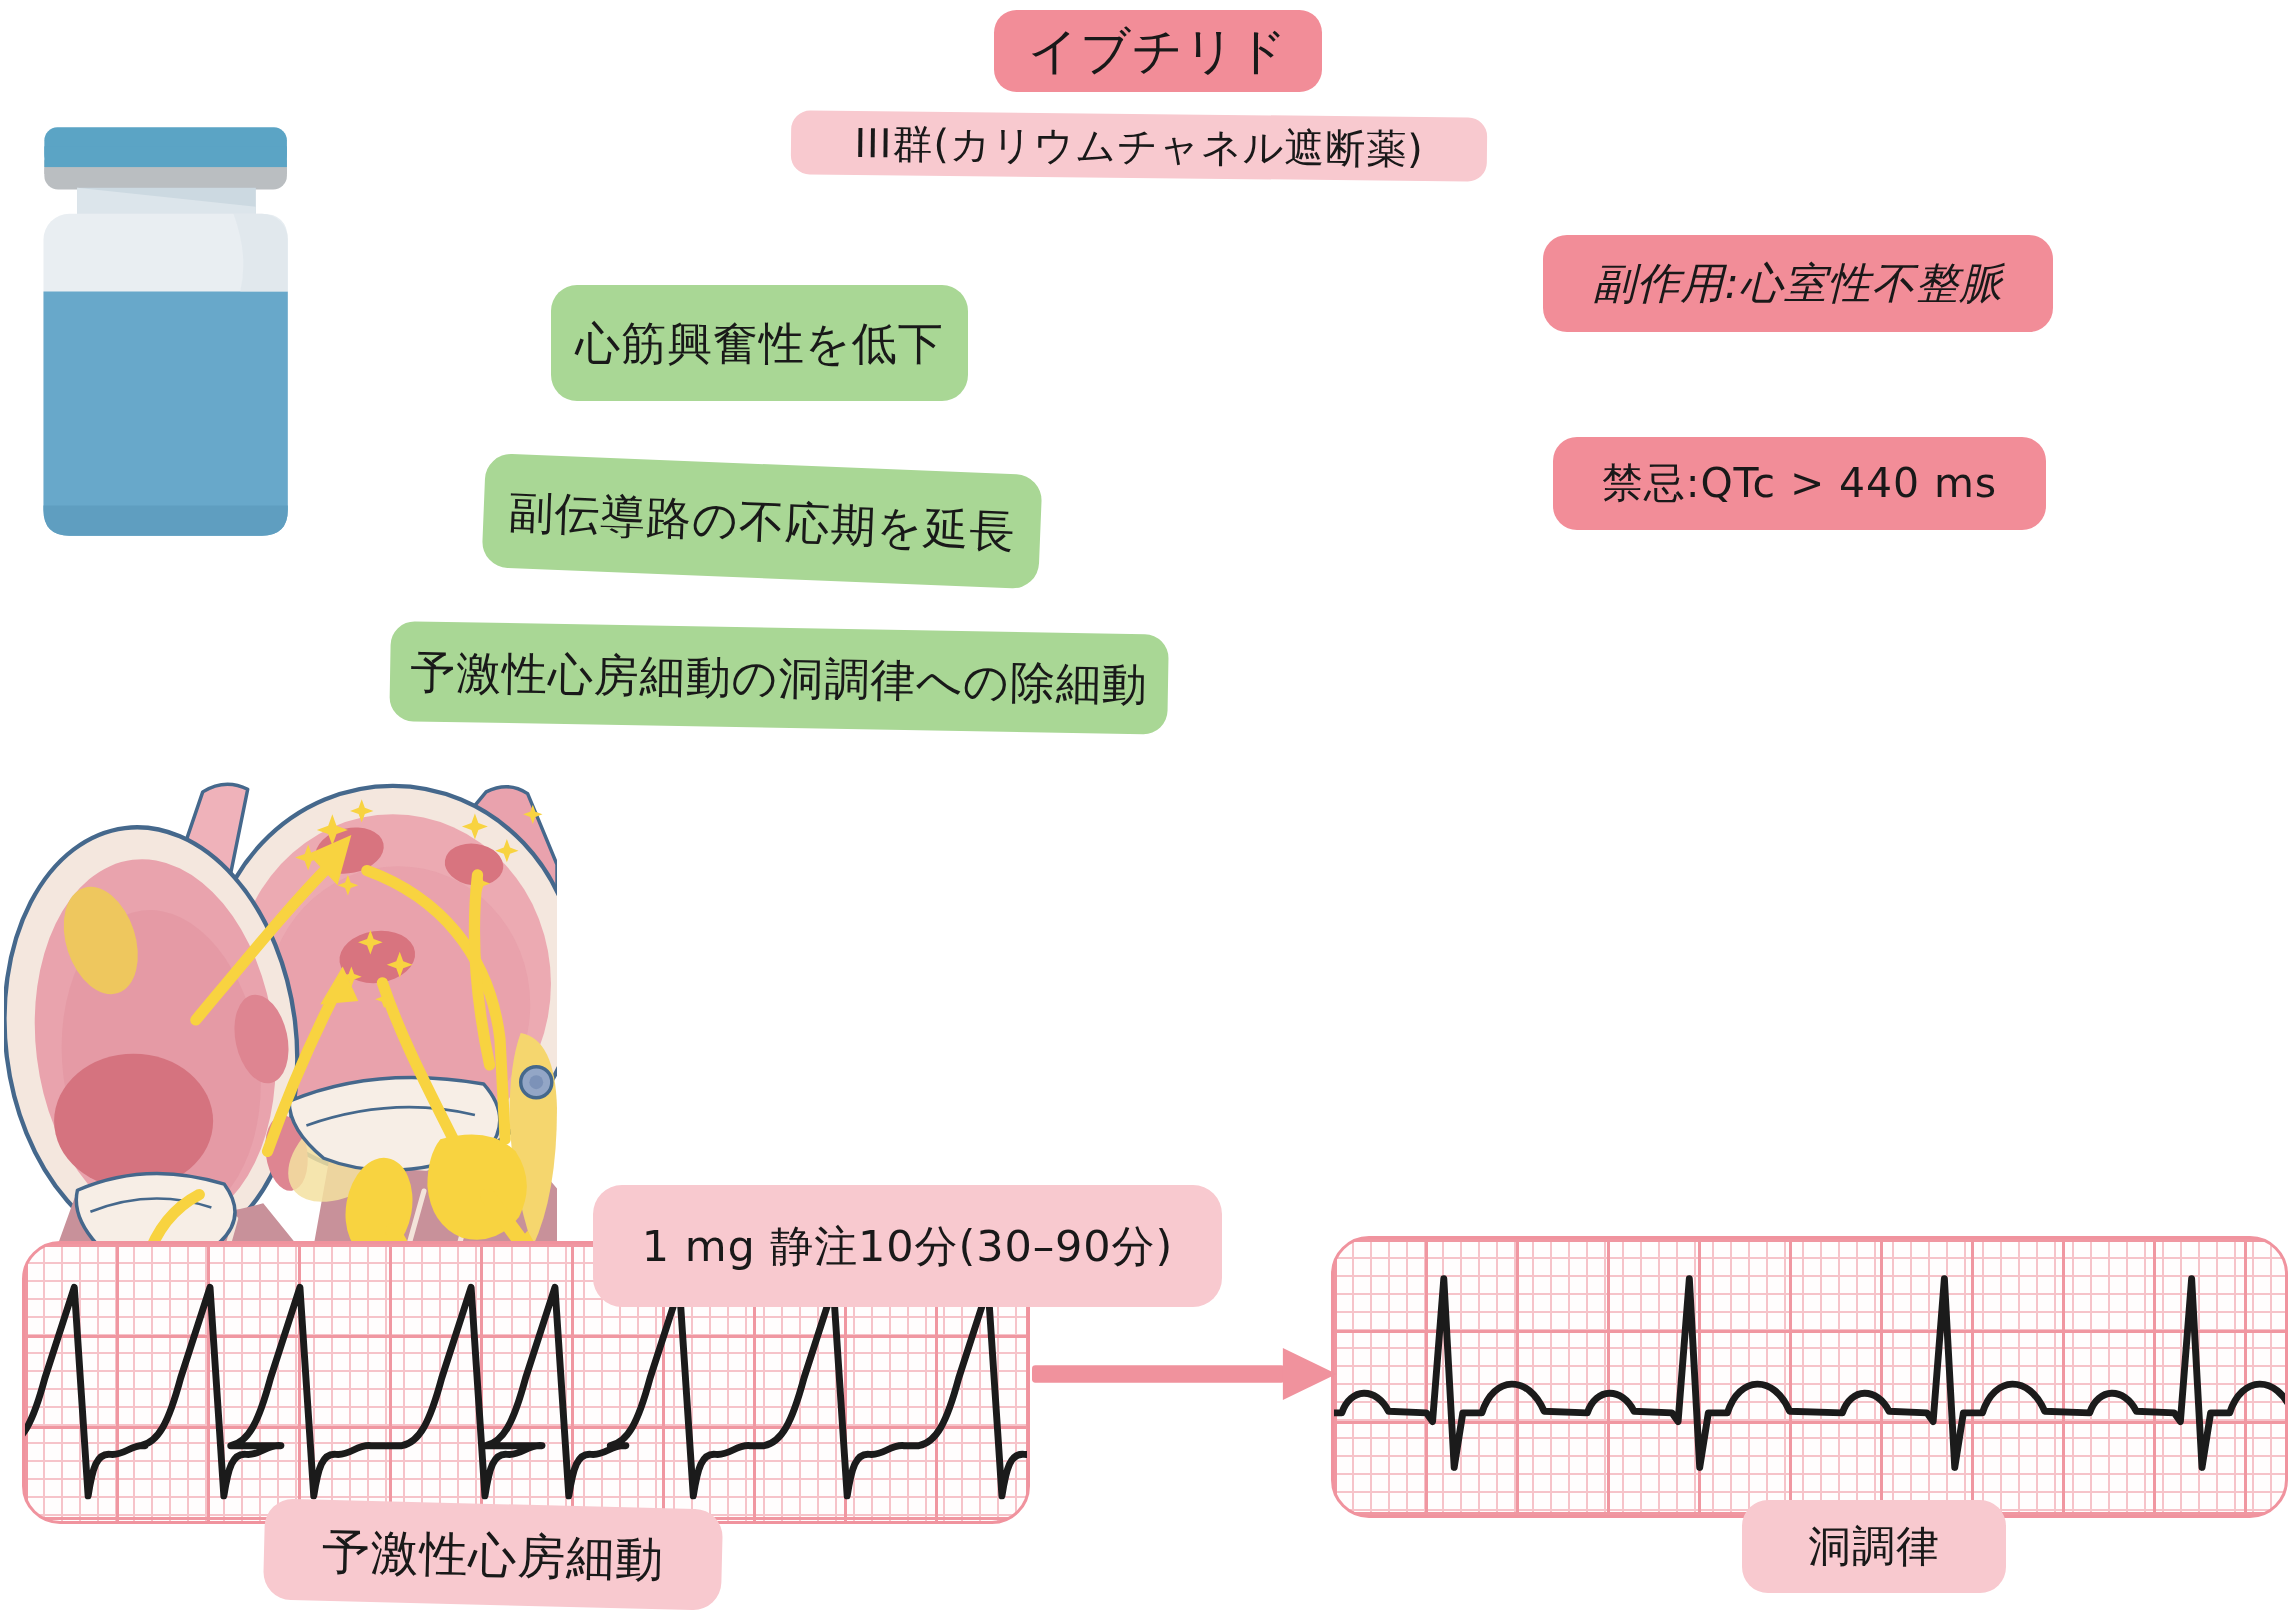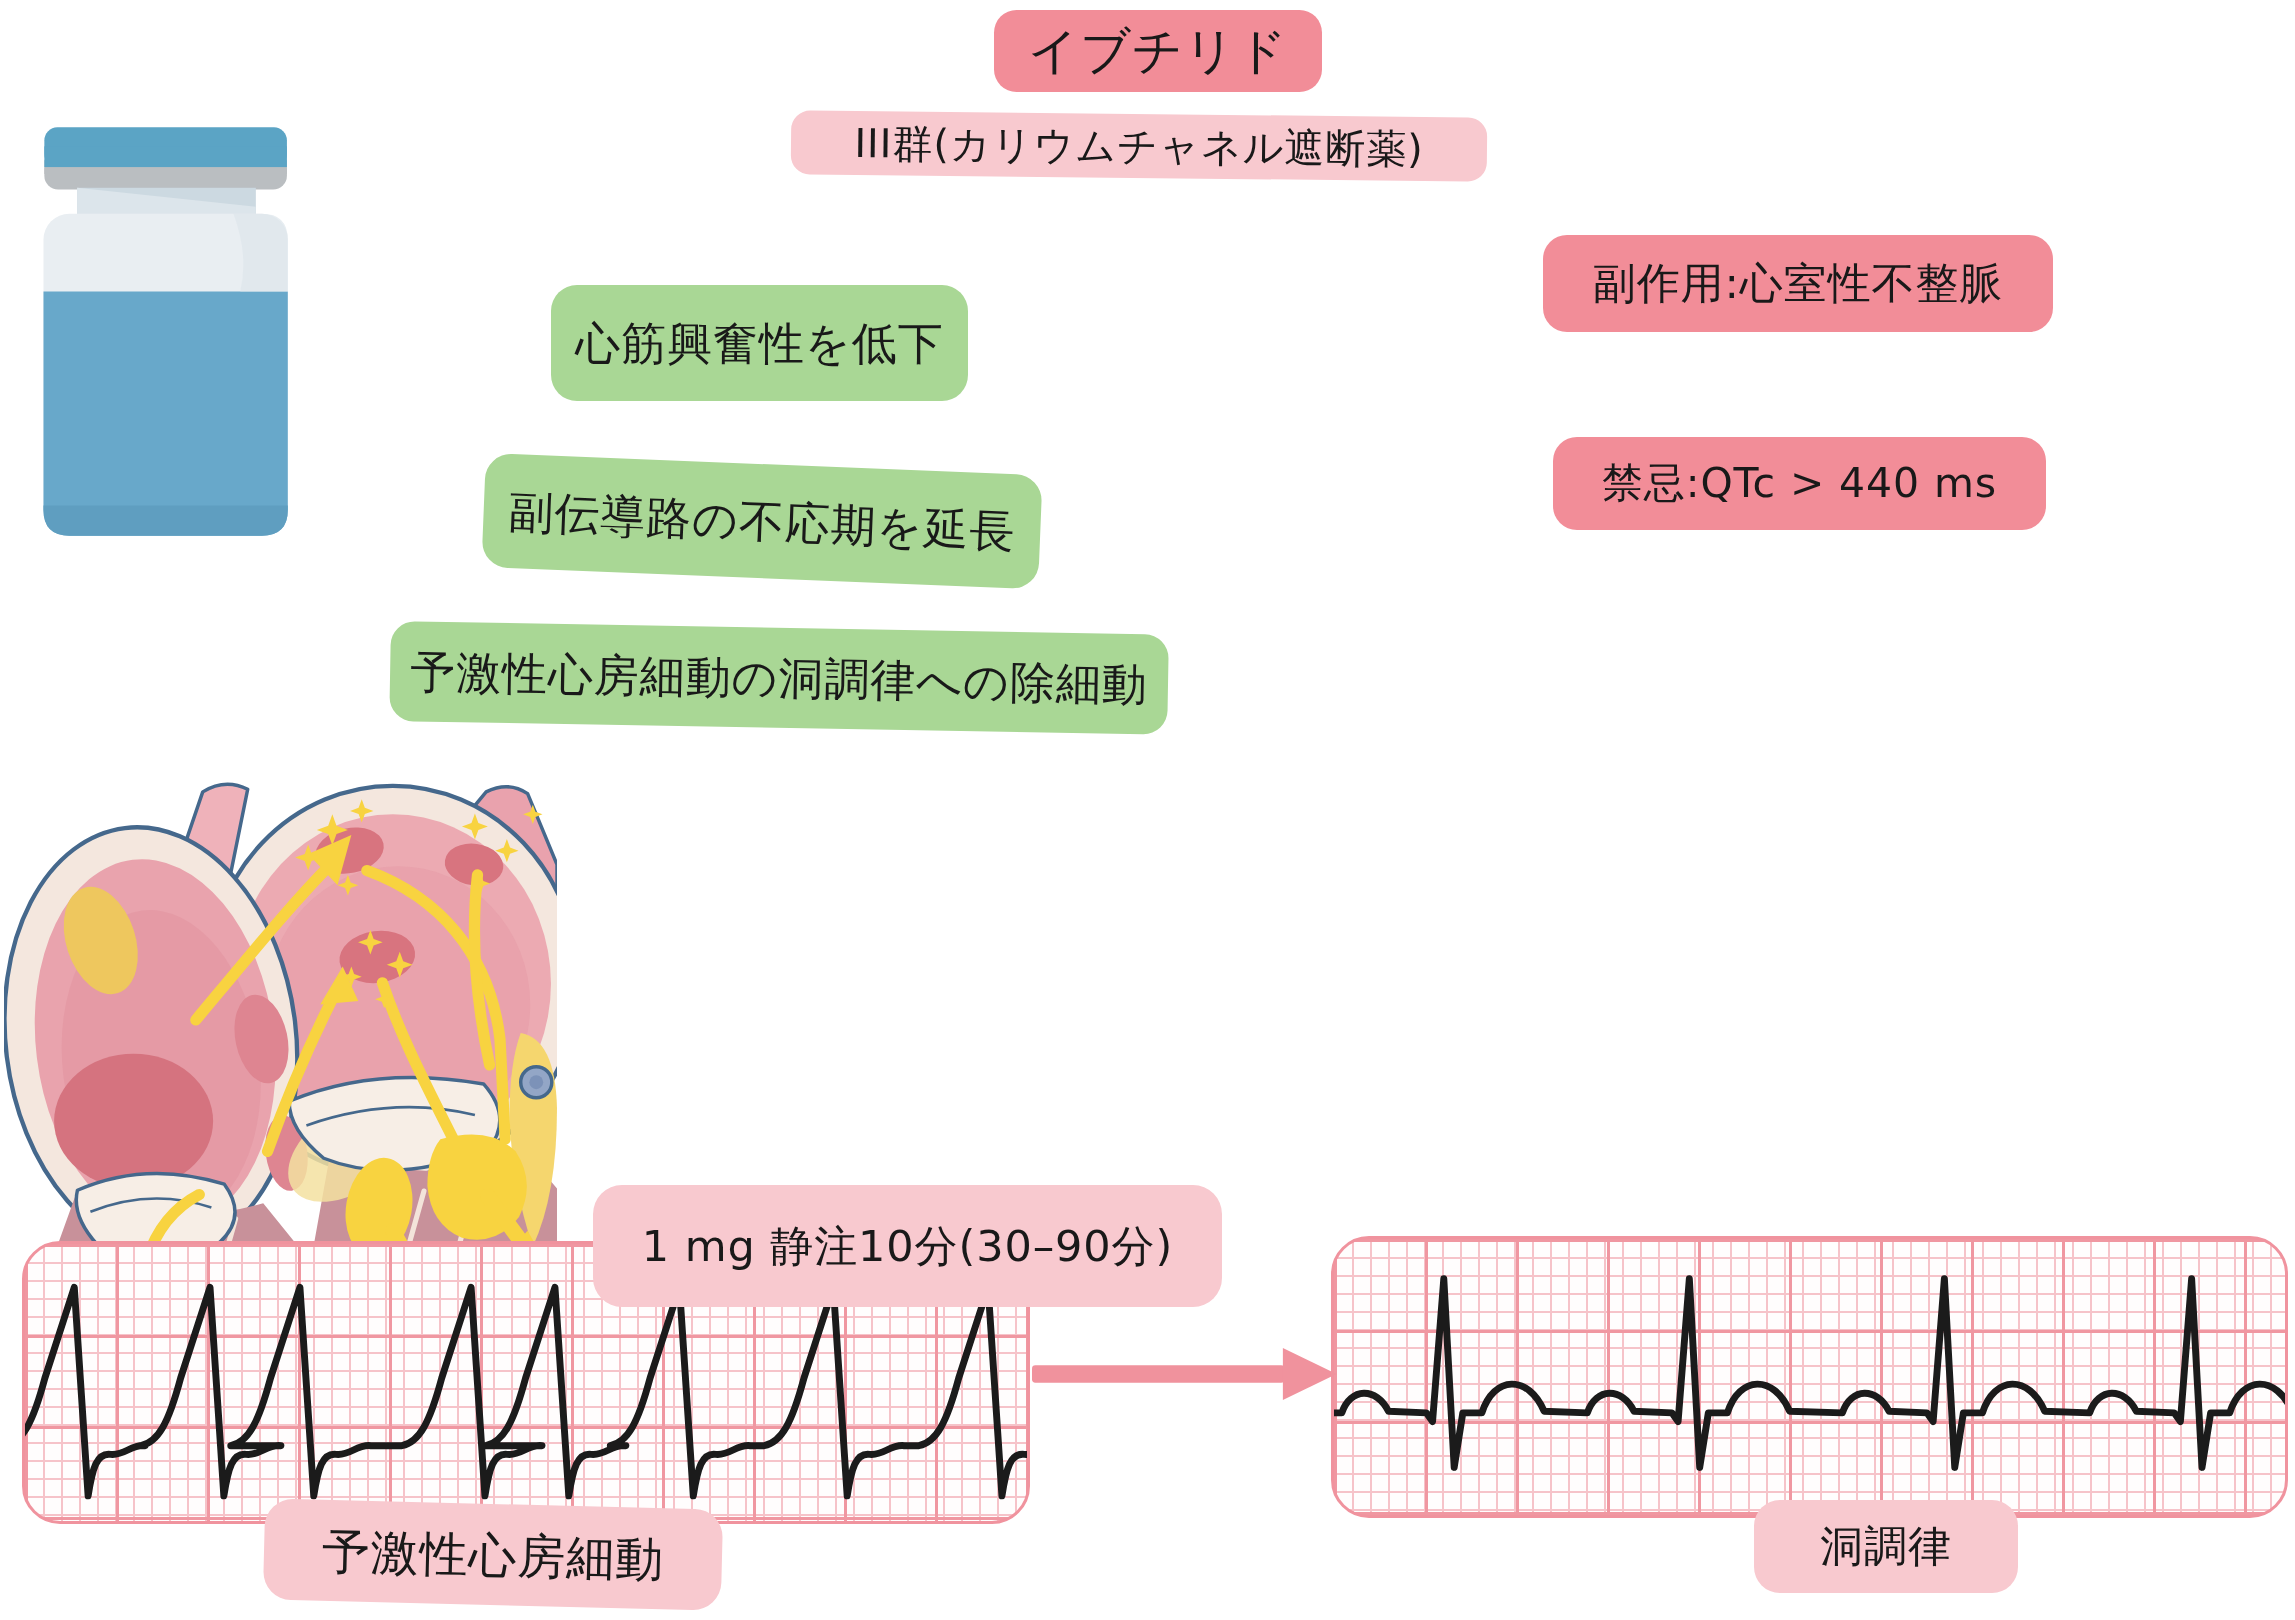--- a/index.html
+++ b/index.html
@@ -8,25 +8,25 @@
   .badge{position:absolute;display:flex;align-items:center;justify-content:center;
          white-space:nowrap;font-weight:500;line-height:1;letter-spacing:0.9px;}
   .badge.strong{background:var(--badge_strong_pink,#f28d98);}
   .badge.lightpink{background:var(--badge_light_pink,#f8c9cf);}
   .badge.green{background:var(--badge_green,#a9d795);}
   .title   {left:994px;top:10.4px;  width:328px;height:82px; font-size:50px;border-radius:22.5px;z-index:5;}
   .subtitle{left:791px; top:114px; width:696px;height:64px; font-size:40px;border-radius:19px;transform:rotate(0.6deg);z-index:5;}
   .g1{left:551px;top:285px;width:417px;height:116px;font-size:45px;border-radius:26px;z-index:5;}
   .g2{left:486px;top:453px;width:557px;height:114px;font-size:45px;border-radius:26px;transform:rotate(2.3deg);transform-origin:left top;z-index:5;}
   .g3{left:391px;top:621px;width:778px;height:100px;font-size:45px;border-radius:24px;transform:rotate(1deg);transform-origin:left top;z-index:5;}
-  .side1{left:1543px;top:235px;width:510px;height:97px;font-size:43px;border-radius:24px;z-index:5;}
+  .side1{left:1543px;top:235px;width:510px;height:97px;font-size:43px;border-radius:24px;z-index:5;font-style:italic;}
   .side2{left:1553px;top:421px;width:493px;height:93px;font-size:41px;border-radius:24px;z-index:5;margin-top:16px;}
   .dose  {left:593px; top:1185px;width:629px;height:122px;font-size:43px;border-radius:29px;z-index:6;}
   .labelL{left:264px; top:1504px;width:458px;height:101px;font-size:48px;border-radius:28px;transform:rotate(1.4deg);z-index:6;}
-  .labelR{left:1742px;top:1500px;width:264px;height:93px;font-size:43px;border-radius:26px;z-index:6;margin-left:12px;}
+  .labelR{left:1742px;top:1500px;width:264px;height:93px;font-size:43px;border-radius:26px;z-index:6;}
   .vial {position:absolute;left:39px;top:117px;width:255px;height:423px;z-index:1;}
   .heart{position:absolute;left:4.3px;top:778px;width:553px;height:484px;z-index:1;}
   .ecg{position:absolute;border:3.5px solid var(--ecg_border,#f0939e);border-radius:38px;
        background-color:#fffdfd;
        background-image:
         repeating-linear-gradient(to right, var(--ecg_grid_bold,#f097a1) 0 3px, transparent 3px 91px),
         repeating-linear-gradient(to bottom,var(--ecg_grid_bold,#f097a1) 0 3px, transparent 3px 91px),
         repeating-linear-gradient(to right, var(--ecg_grid_fine,#f6c3c9) 0 1.7px,   transparent 1.7px 18px),
         repeating-linear-gradient(to bottom,var(--ecg_grid_fine,#f6c3c9) 0 1.7px,   transparent 1.7px 18px);
        z-index:2;overflow:hidden;}

